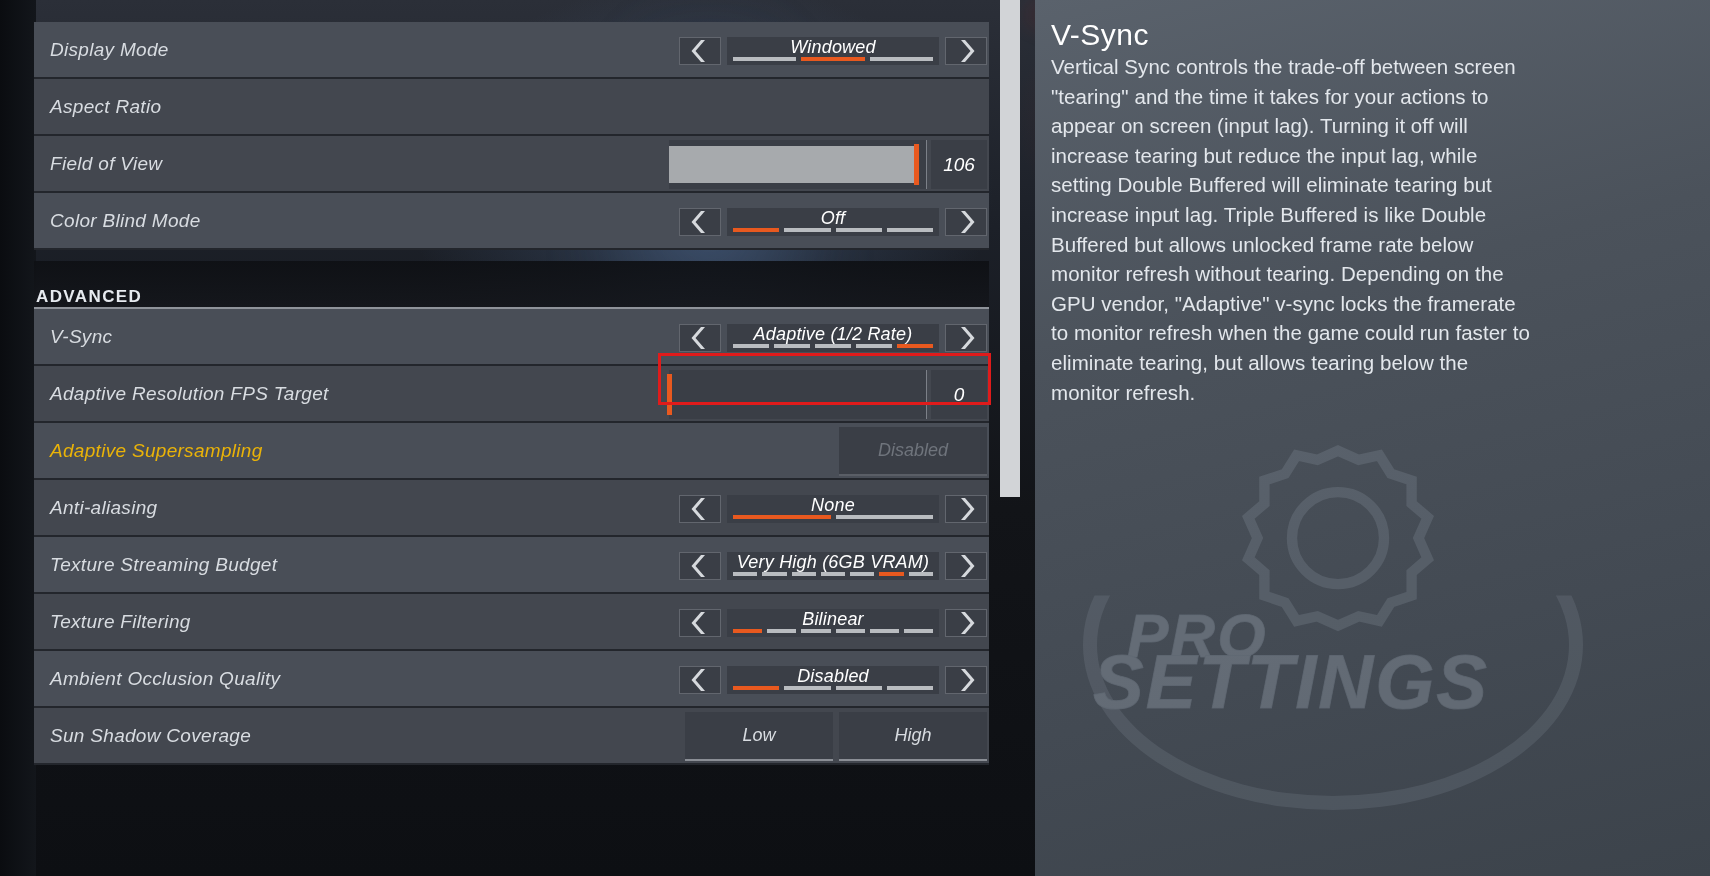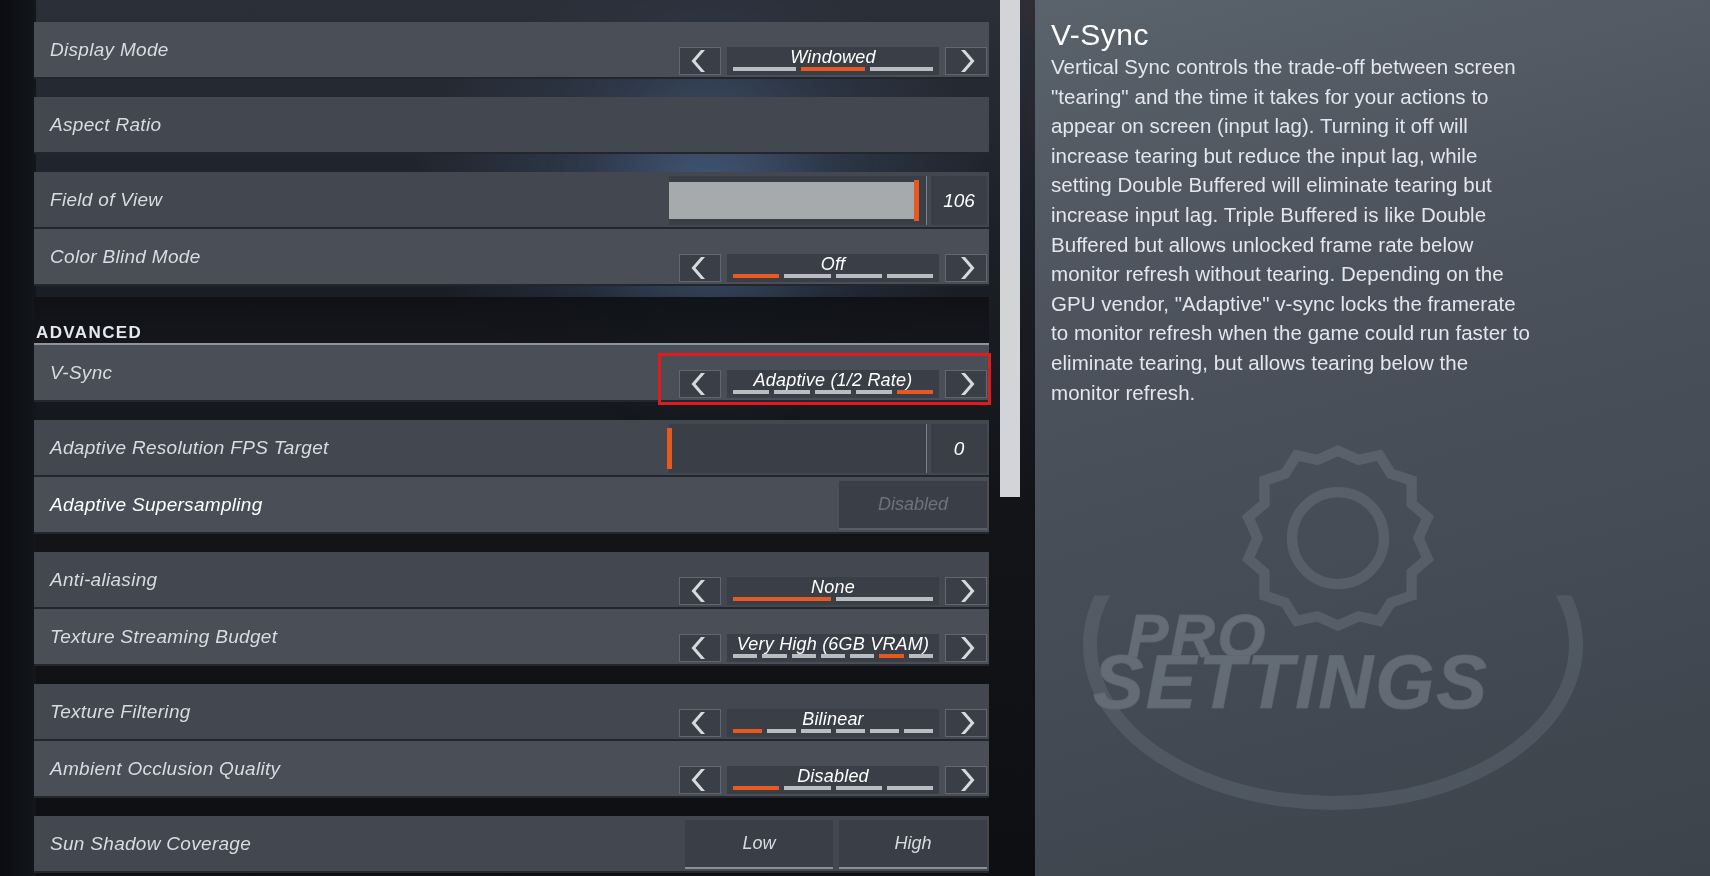--- a/index.html
+++ b/index.html
@@ -55,42 +55,42 @@
 
   .row {
     position: relative;
     height: 57px;
     background: #494e57;
     border-bottom: 2px solid #23262c;
     display: flex;
     align-items: center;
     font-style: italic;
   }
-  .row.alt { background: #43474f; margin-top: 18px; }
-  .row.disabled .row-label { color: #ffffff; }
+  .row.alt { background: #43474f; }
+  .row.disabled .row-label { color: #eab308; }
 
   .row-label {
     position: absolute;
     left: 16px;
     top: 50%;
     transform: translateY(-50%);
     color: #d8dce1;
     font-size: 19px;
     letter-spacing: 0.3px;
     white-space: nowrap;
   }
 
   
   .stepper {
     position: absolute;
     right: 2px;
     top: 4px;
     height: 49px;
     display: flex;
-    align-items: flex-end;
+    align-items: center;
     gap: 6px;
   }
   .arrow-btn {
     width: 42px;
     background: #3a3e46;
     border: 1px solid #62666e;
     display: flex;
     align-items: center;
     justify-content: center;
     cursor: pointer;

